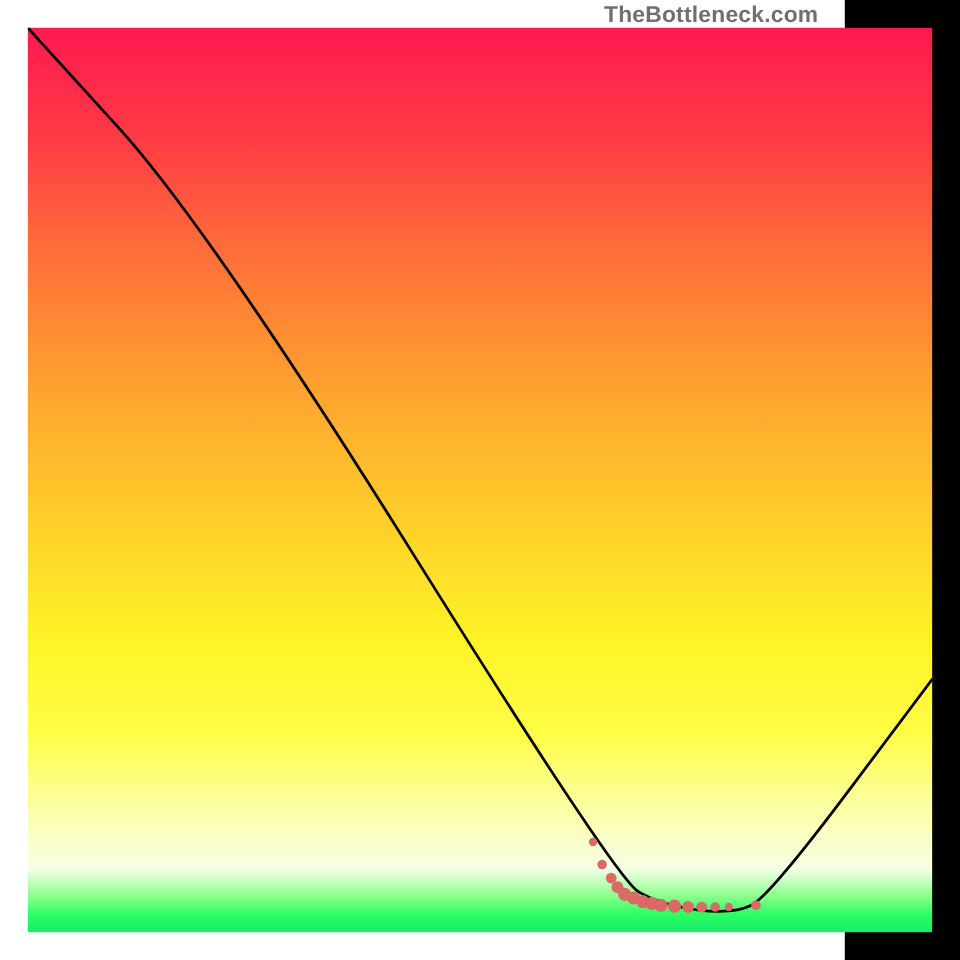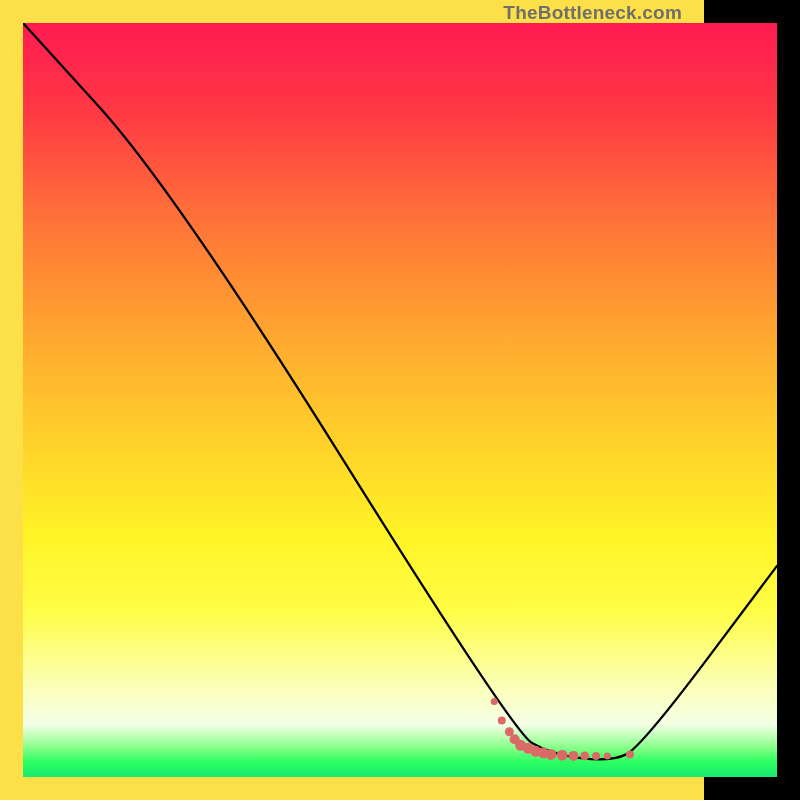--- a/index.html
+++ b/index.html
@@ -9,21 +9,21 @@
     height: 800px;
     background: #000;
     overflow: hidden;
   }
   .frame {
     position: absolute;
     left: 0;
     top: 0;
     width: 704px;
     height: 800px;
-    background: #fde047;
+    background: #ffffff;
   }
   .plot-area {
     position: absolute;
     left: 23px;
     top: 23px;
     width: 754px;
     height: 754px;
     overflow: hidden;
   }
   .gradient {

